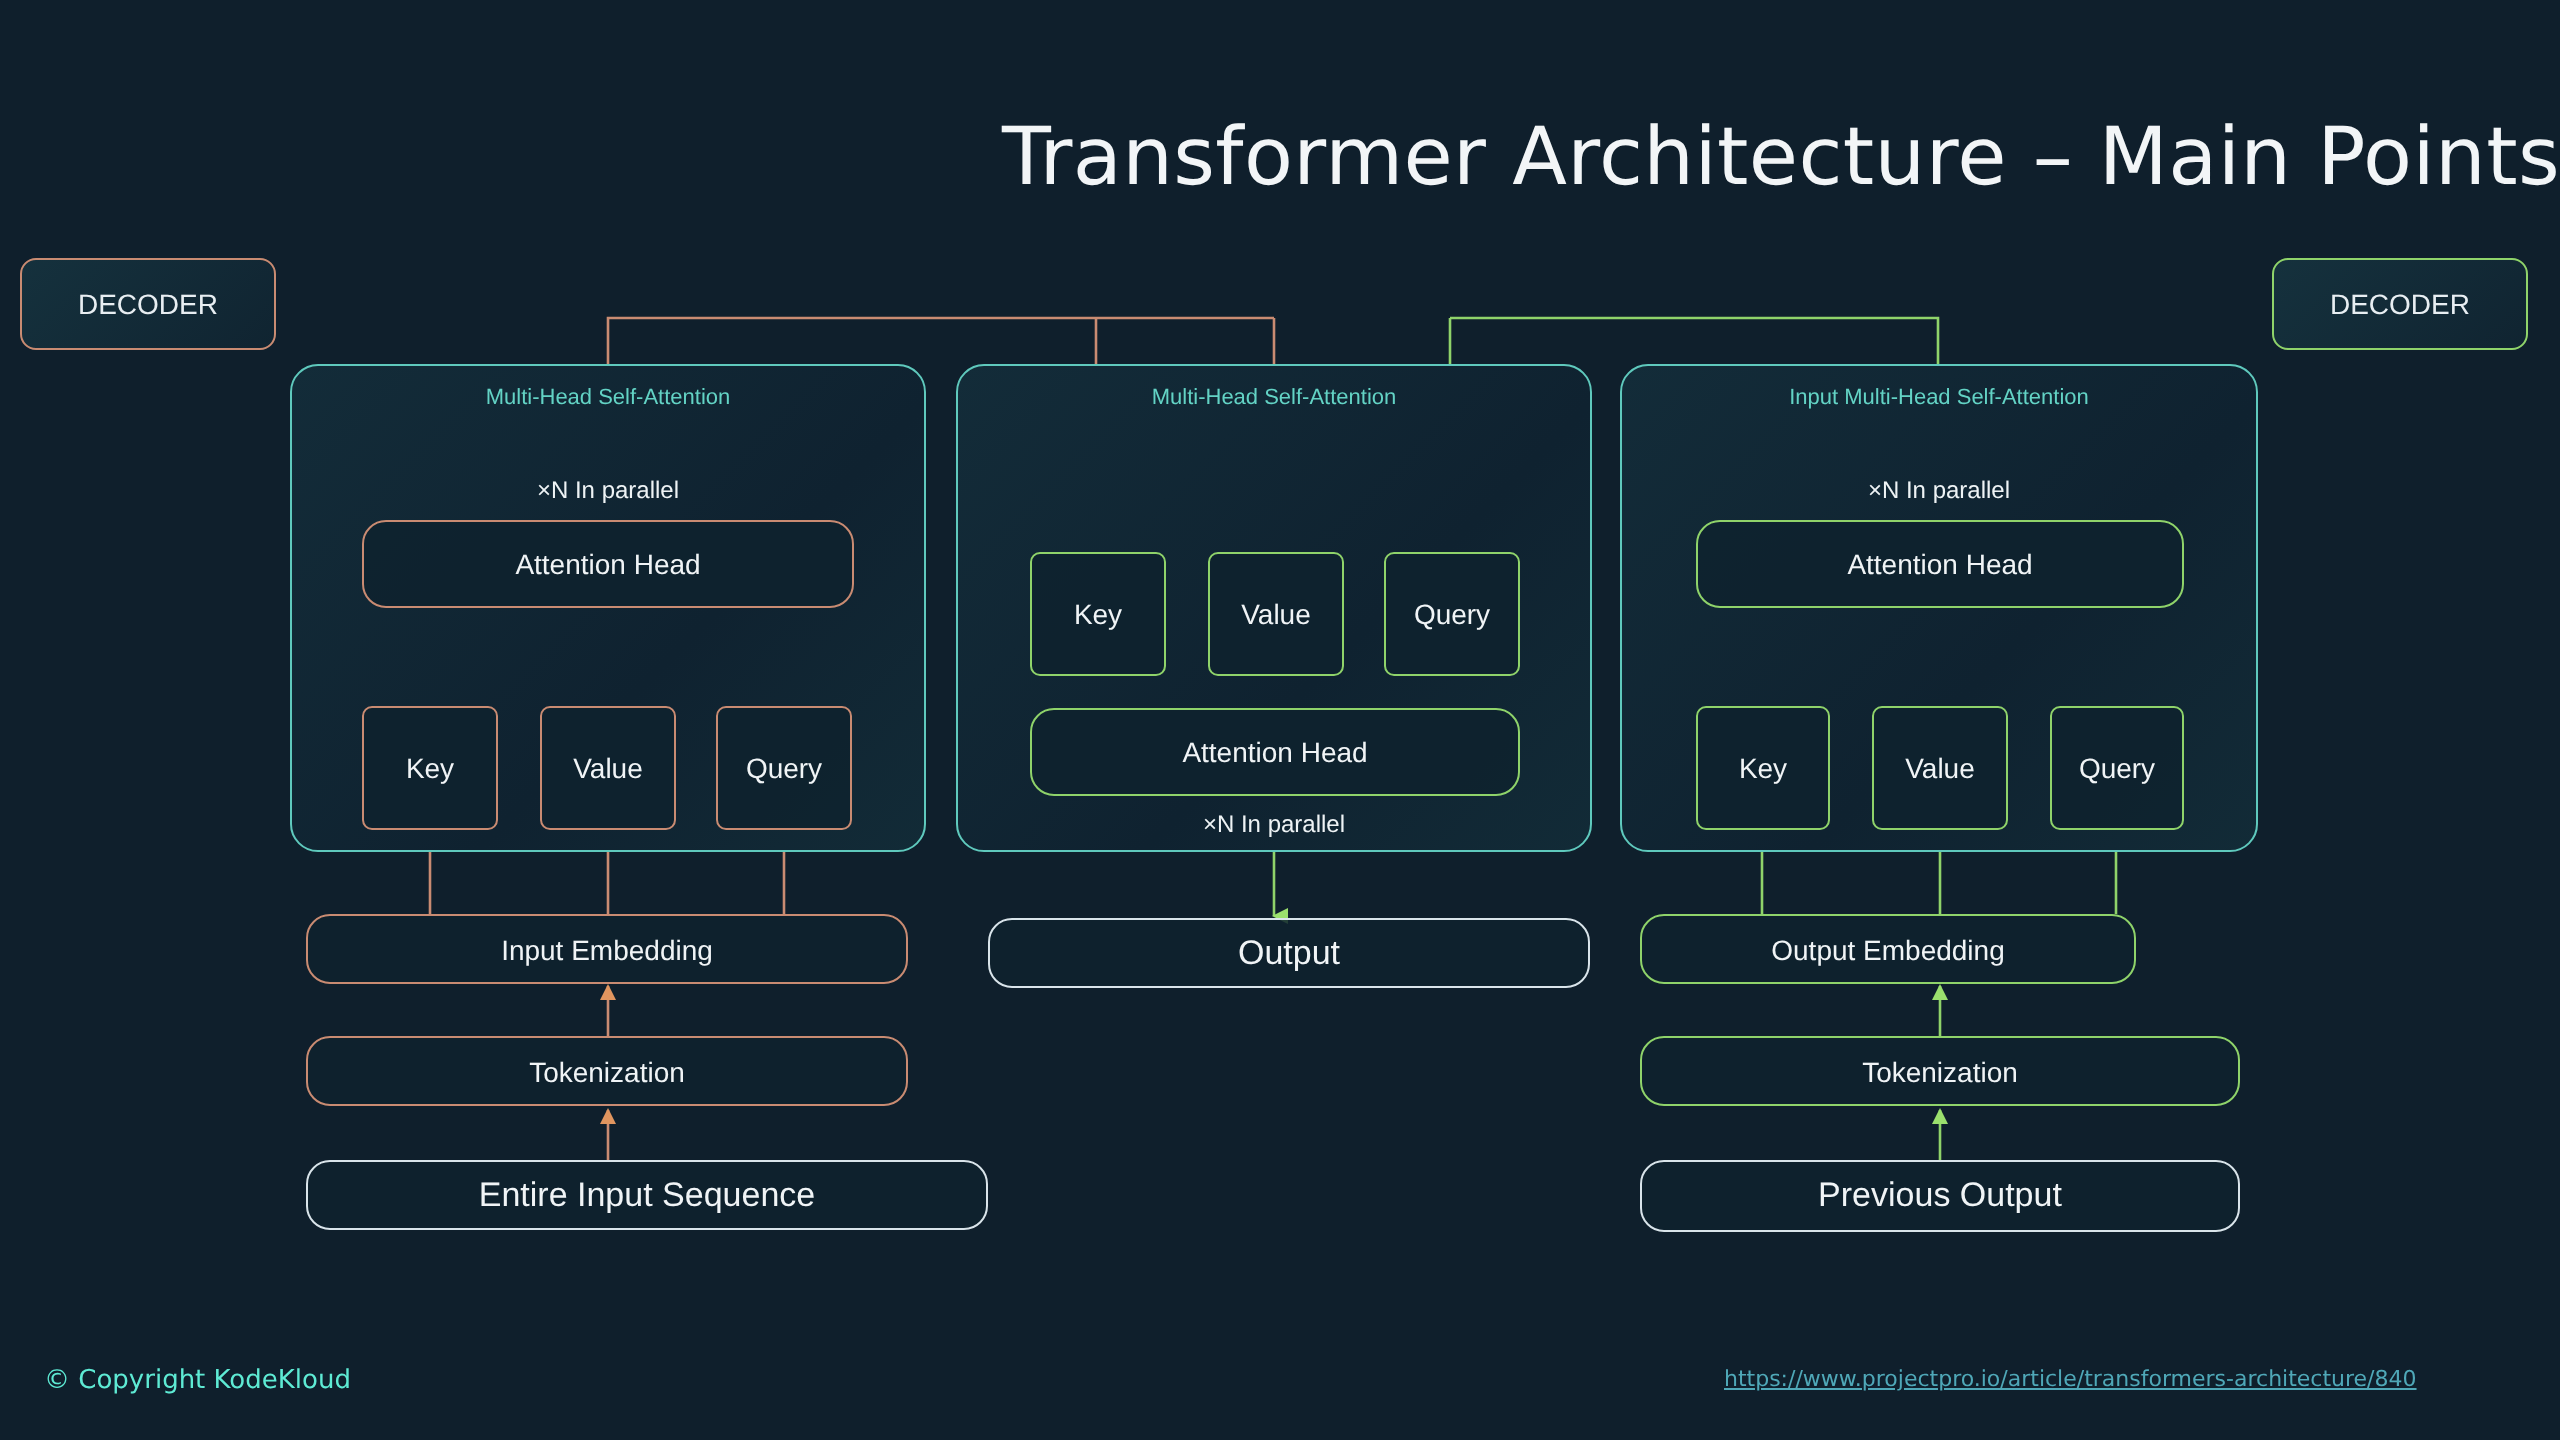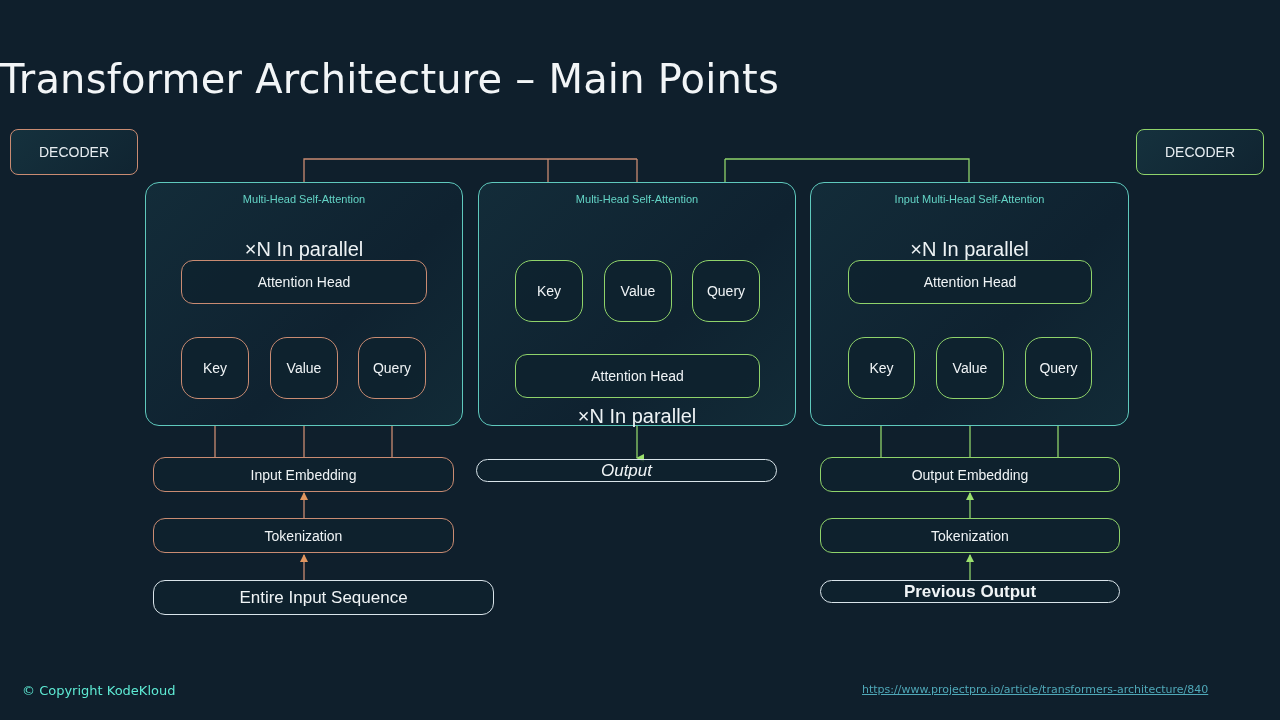--- a/index.html
+++ b/index.html
@@ -4,21 +4,21 @@
 <style>
   html, body { margin:0; padding:0; }
   body {
     width:1280px; height:720px; overflow:hidden; position:relative;
     background:#0f1f2c;
     font-family:"Liberation Sans", sans-serif;
     color:#e8eef2;
   }
   .abs { position:absolute; box-sizing:border-box; }
   .title {
-    left:0; top:56px; width:1280px; text-align:left;
+    left:0; top:56px; width:1280px; text-align:right;
     font-size:40px; font-family:"DejaVu Sans", sans-serif; color:#f2f5f7;
     letter-spacing:0.2px;
   }
   .side-tag {
     width:128px; height:46px; border-radius:8px;
     background:linear-gradient(135deg,#15313d,#102431);
     display:flex; align-items:center; justify-content:center;
     font-size:14px; color:#e8eef2;
   }
   .panel {
@@ -29,22 +29,22 @@
     width:100%; text-align:center; font-size:11px; color:#63d3c5;
     position:absolute; top:10px; left:0;
   }
   .node {
     border-radius:12px; display:flex; align-items:center; justify-content:center;
     font-size:14px; color:#f0f4f6; background:rgba(14,34,46,0.85);
   }
   .o { border:1.5px solid #c98b72; }
   .g { border:1.5px solid #8fd36a; }
   .w { border:1.5px solid #d9e4ea; }
-  .sq { border-radius:17px; }
-  .par { font-size:20px; color:#eef3f5; text-align:center; }
+  .sq { border-radius:5px;margin-top:16px; }
+  .par { font-size:12px; color:#eef3f5; text-align:center; }
   .big { font-size:17px; }
   .footer-left { left:22px; top:683px; font-size:13px; color:#5eead4; font-family:"DejaVu Sans", sans-serif; }
   .footer-right { left:862px; top:683px; font-size:11px; color:#4fa8b8; text-decoration:underline; font-family:"DejaVu Sans", sans-serif; cursor:pointer; }
   svg.wires { position:absolute; left:0; top:0; pointer-events:none; }
 </style>
 </head>
 <body>
 
 <div class="abs title">Transformer Architecture – Main Points</div>
 
@@ -110,28 +110,28 @@
 <div class="abs node w big" style="left:153px;top:580px;width:341px;height:35px;">Entire Input Sequence</div>
 
 <div class="abs panel" style="left:478px;top:182px;width:318px;height:244px;">
   <div class="panel-title">Multi-Head Self-Attention</div>
 </div>
 <div class="abs node g sq" style="left:515px;top:260px;width:68px;height:62px;">Key</div>
 <div class="abs node g sq" style="left:604px;top:260px;width:68px;height:62px;">Value</div>
 <div class="abs node g sq" style="left:692px;top:260px;width:68px;height:62px;">Query</div>
 <div class="abs node g" style="left:515px;top:354px;width:245px;height:44px;">Attention Head</div>
 <div class="abs par" style="left:478px;top:405px;width:318px;">×N  In parallel</div>
-<div class="abs node w big" style="left:476px;top:459px;width:301px;height:23px;font-style:italic;">Output</div>
+<div class="abs node w big" style="left:494px;top:459px;width:301px;height:35px;">Output</div>
 
 <div class="abs panel" style="left:810px;top:182px;width:319px;height:244px;">
   <div class="panel-title">Input Multi-Head Self-Attention</div>
 </div>
 <div class="abs par" style="left:810px;top:238px;width:319px;">×N  In parallel</div>
 <div class="abs node g" style="left:848px;top:260px;width:244px;height:44px;">Attention Head</div>
 <div class="abs node g sq" style="left:848px;top:337px;width:67px;height:62px;">Key</div>
 <div class="abs node g sq" style="left:936px;top:337px;width:68px;height:62px;">Value</div>
 <div class="abs node g sq" style="left:1025px;top:337px;width:67px;height:62px;">Query</div>
-<div class="abs node g" style="left:820px;top:457px;width:300px;height:35px;">Output Embedding</div>
+<div class="abs node g" style="left:820px;top:457px;width:248px;height:35px;">Output Embedding</div>
 <div class="abs node g" style="left:820px;top:518px;width:300px;height:35px;">Tokenization</div>
-<div class="abs node w big" style="left:820px;top:580px;width:300px;height:23px;font-weight:bold;">Previous Output</div>
+<div class="abs node w big" style="left:820px;top:580px;width:300px;height:36px;">Previous Output</div>
 
 <div class="abs footer-left">© Copyright KodeKloud</div>
 <div class="abs footer-right">https://www.projectpro.io/article/transformers-architecture/840</div>
 
 </body></html>

